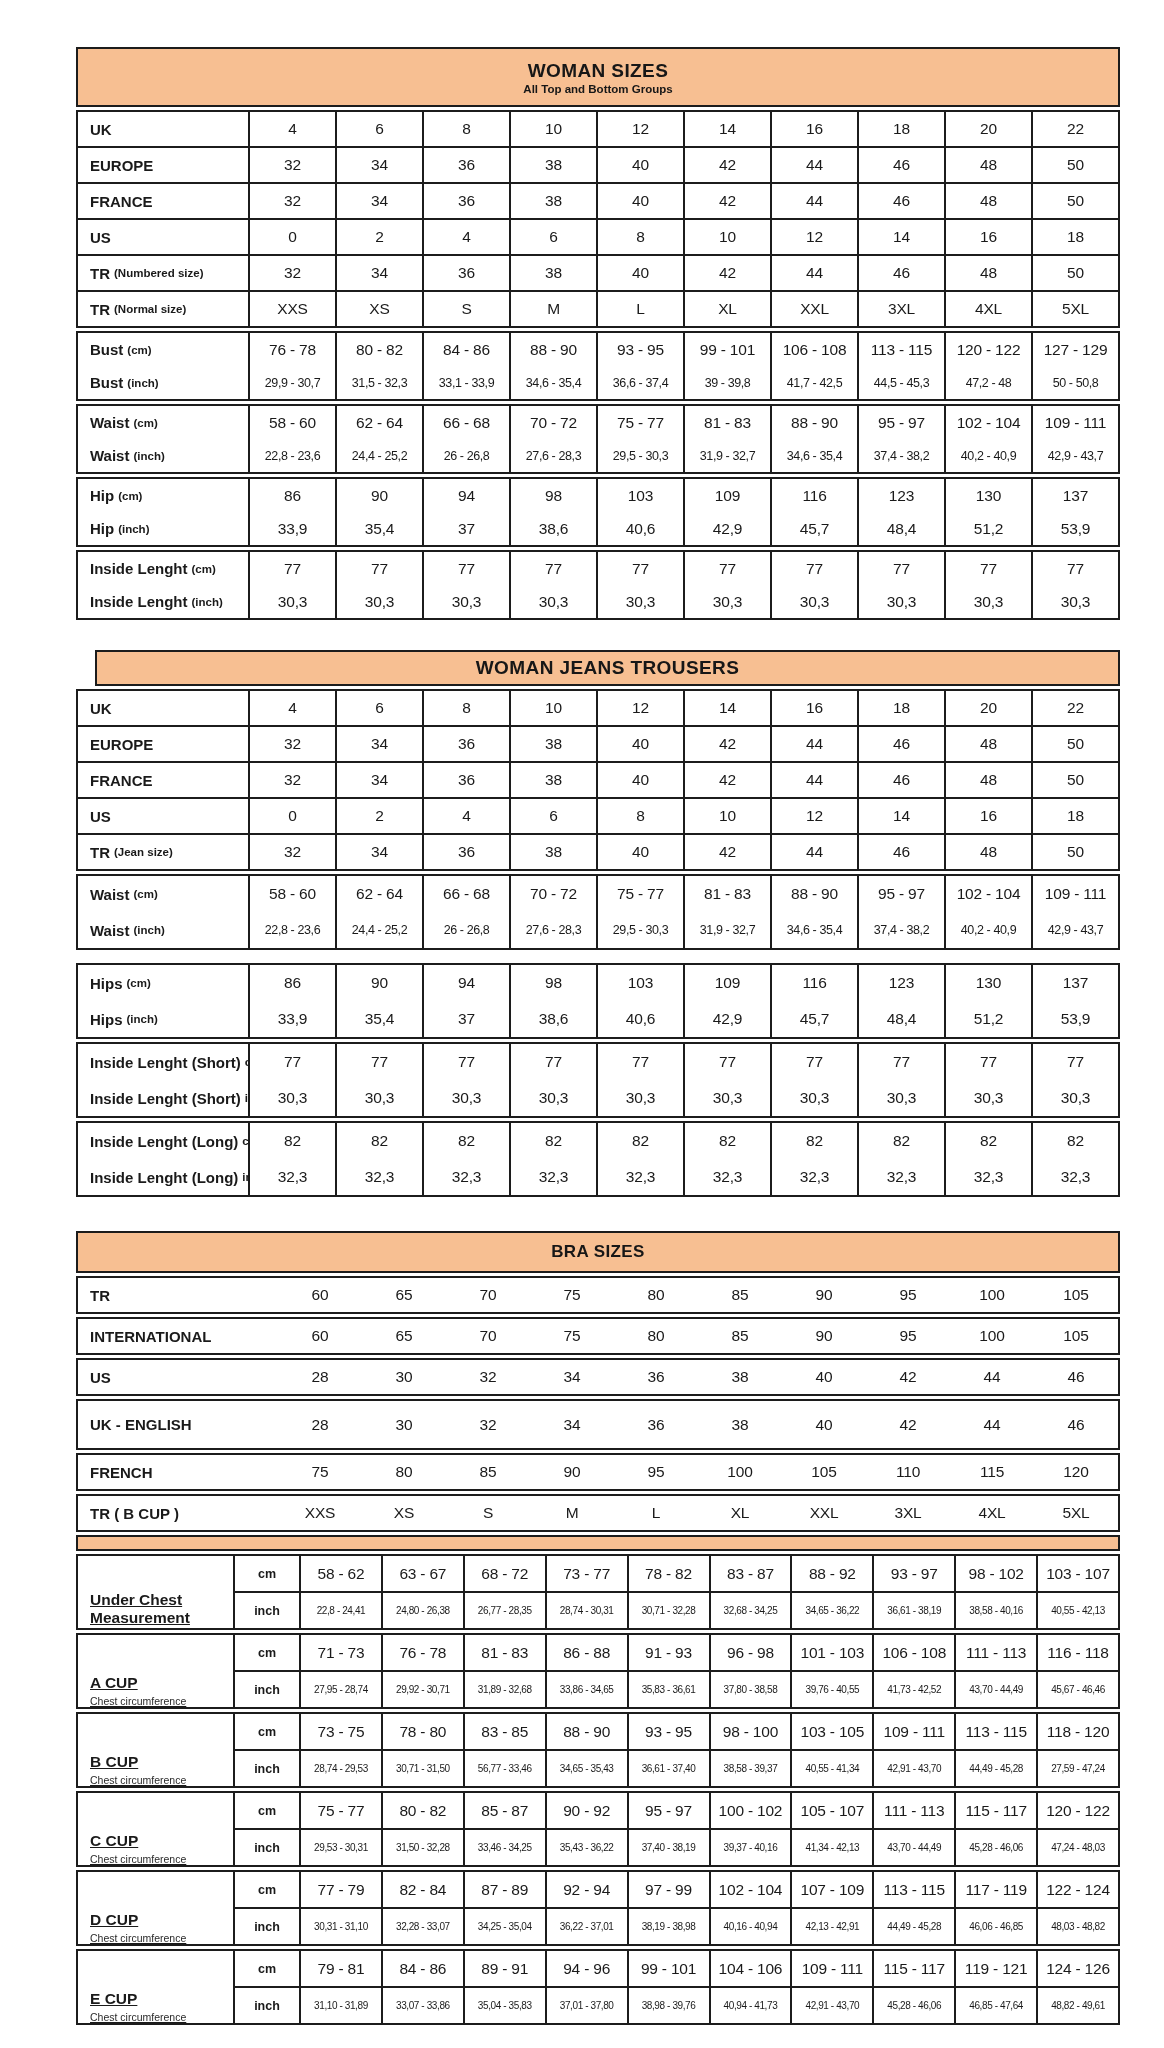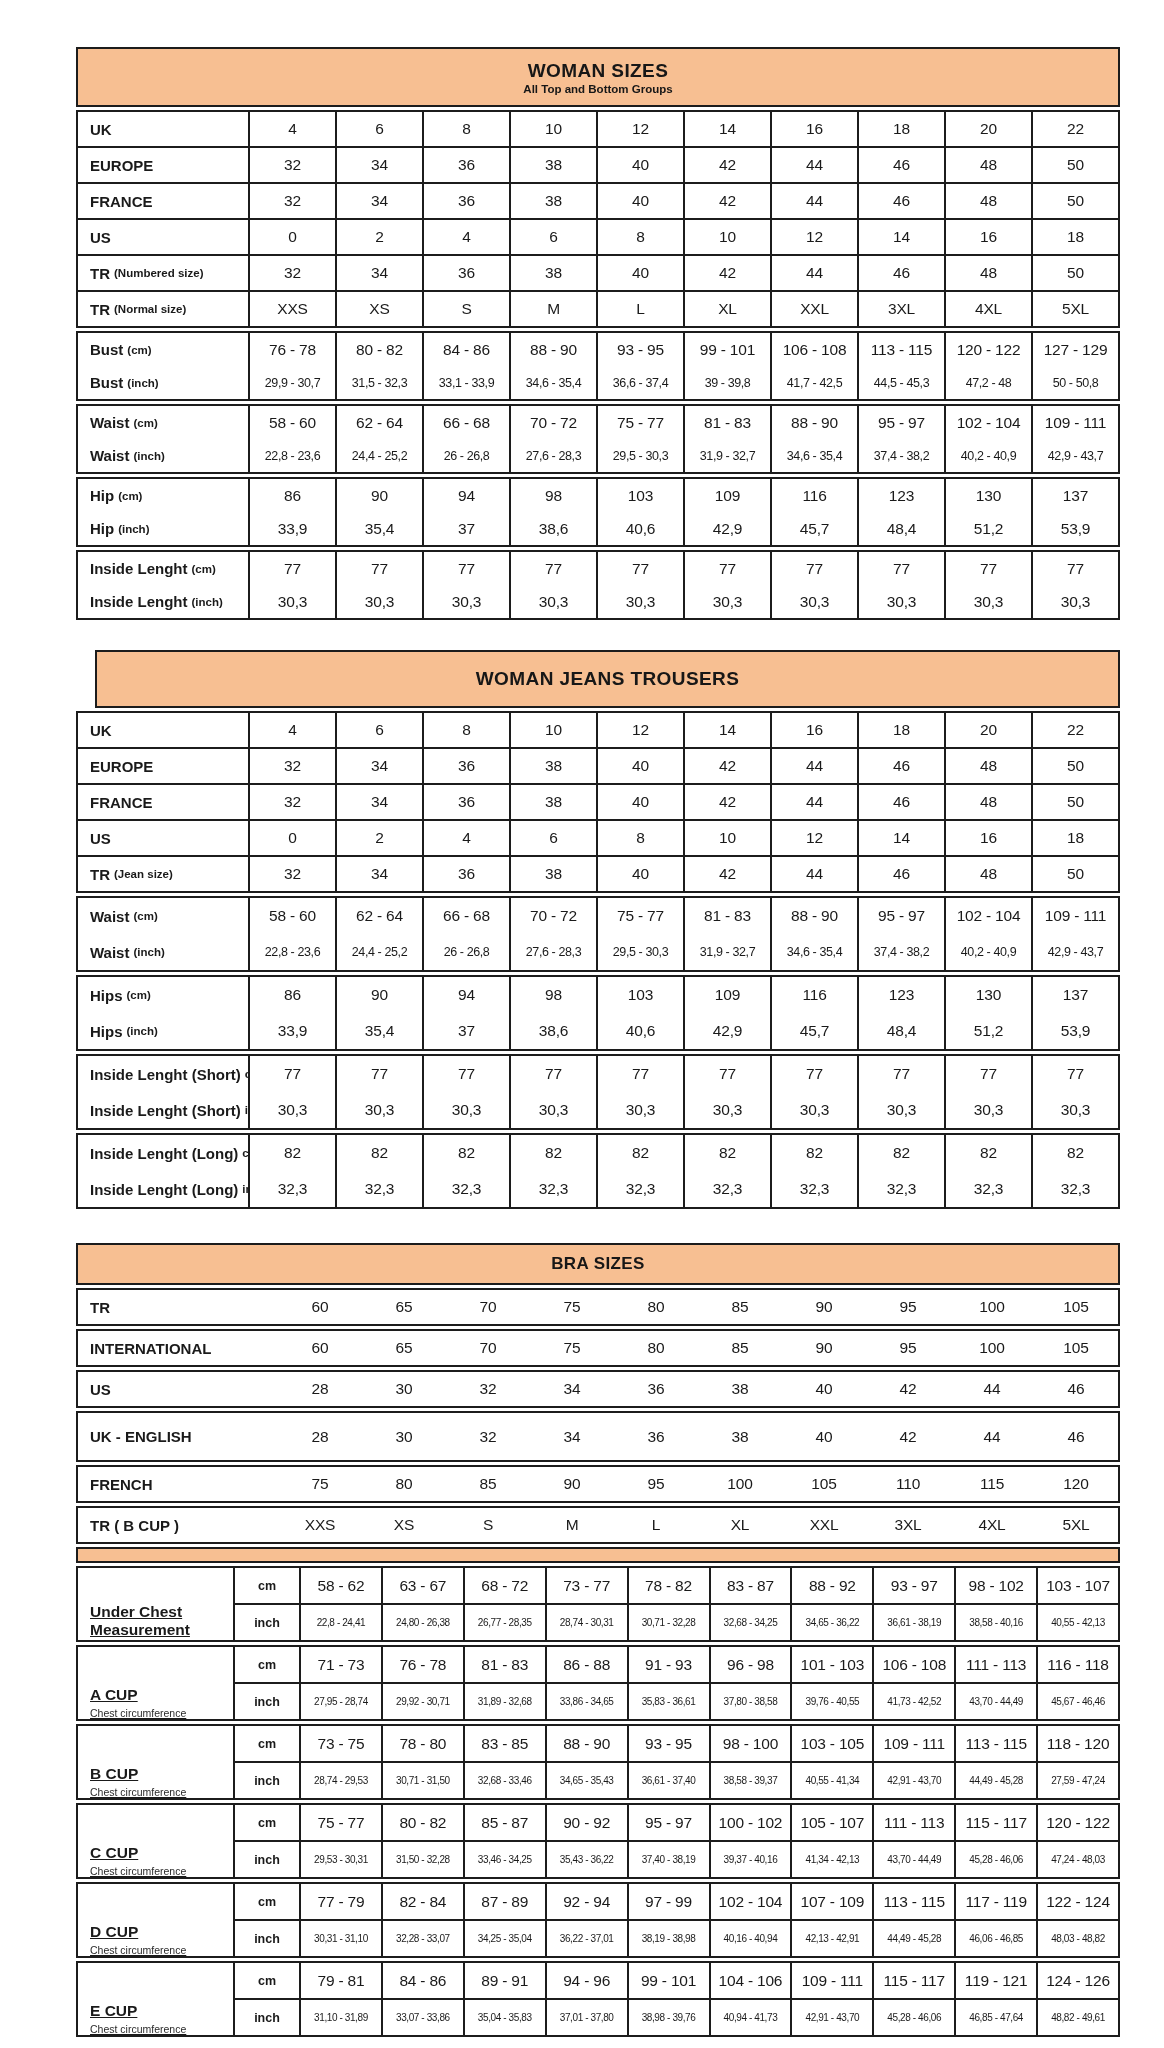--- a/index.html
+++ b/index.html
@@ -288,21 +288,21 @@
             <div class="cell val n">30,3</div>
             <div class="cell val n">30,3</div>
             <div class="cell val n">30,3</div>
             <div class="cell val n">30,3</div>
           </div>
         </div>
       </div>
   </section>
 
   <section class="sizetable" style="margin-top: 30px;">
-    <header class="thead" style="height: 58px; margin-left: 19px;">
+    <header class="thead" style="height: 36px; margin-left: 19px;">
       <div class="t-title" style="font-size: 19px;">WOMAN JEANS TROUSERS</div>
     </header>
     <div class="tbody">
         <div class="block" style="margin-top: 0px;">
           <div class="row vl" style="height: 34px; grid-template-columns: 170px repeat(10, 1fr);">
             <div class="cell label">
               <span class="lmain">UK</span>
             </div>
             <div class="cell val n">4</div>
             <div class="cell val n">6</div>
@@ -412,21 +412,21 @@
             <div class="cell val s">26 - 26,8</div>
             <div class="cell val s">27,6 - 28,3</div>
             <div class="cell val s">29,5 - 30,3</div>
             <div class="cell val s">31,9 - 32,7</div>
             <div class="cell val s">34,6 - 35,4</div>
             <div class="cell val s">37,4 - 38,2</div>
             <div class="cell val s">40,2 - 40,9</div>
             <div class="cell val s">42,9 - 43,7</div>
           </div>
         </div>
-        <div class="block" style="margin-top: 3px;">
+        <div class="block" style="margin-top: 13px;">
           <div class="row vl" style="height: 36px; grid-template-columns: 170px repeat(10, 1fr);">
             <div class="cell label">
               <span class="lmain">Hips</span>
               <span class="lnote">(cm)</span>
             </div>
             <div class="cell val n">86</div>
             <div class="cell val n">90</div>
             <div class="cell val n">94</div>
             <div class="cell val n">98</div>
             <div class="cell val n">103</div>
@@ -715,21 +715,21 @@
               <div class="cell val n">98 - 100</div>
               <div class="cell val n">103 - 105</div>
               <div class="cell val n">109 - 111</div>
               <div class="cell val n">113 - 115</div>
               <div class="cell val n">118 - 120</div>
             </div>
             <div class="row vl divtop" style="height: 35px; grid-template-columns: 64px repeat(10, 1fr);">
               <div class="cell unit">inch</div>
               <div class="cell val xs">28,74 - 29,53</div>
               <div class="cell val xs">30,71 - 31,50</div>
-              <div class="cell val xs">32,68 - 33,46</div>
+              <div class="cell val xs">56,77 - 33,46</div>
               <div class="cell val xs">34,65 - 35,43</div>
               <div class="cell val xs">36,61 - 37,40</div>
               <div class="cell val xs">38,58 - 39,37</div>
               <div class="cell val xs">40,55 - 41,34</div>
               <div class="cell val xs">42,91 - 43,70</div>
               <div class="cell val xs">44,49 - 45,28</div>
               <div class="cell val xs">27,59 - 47,24</div>
             </div>
           </div>
         </div>

